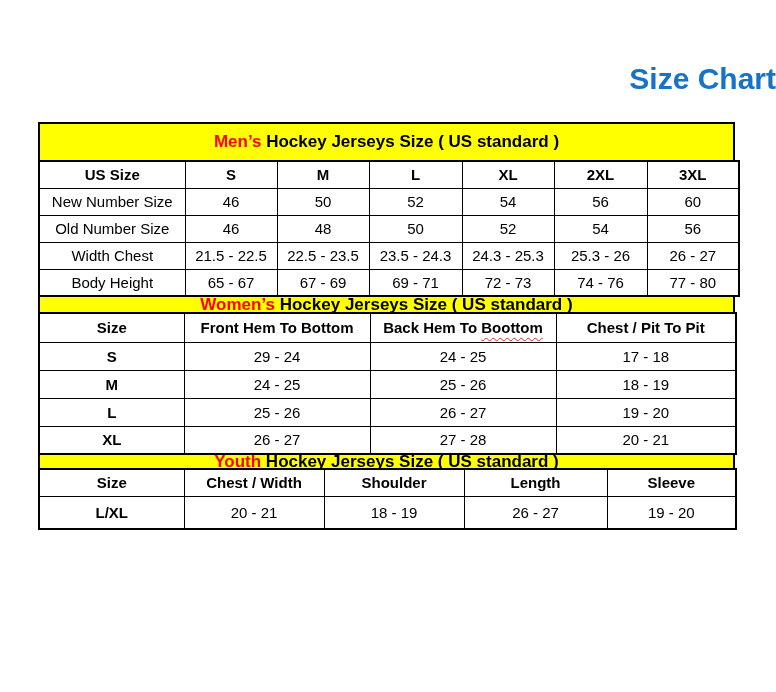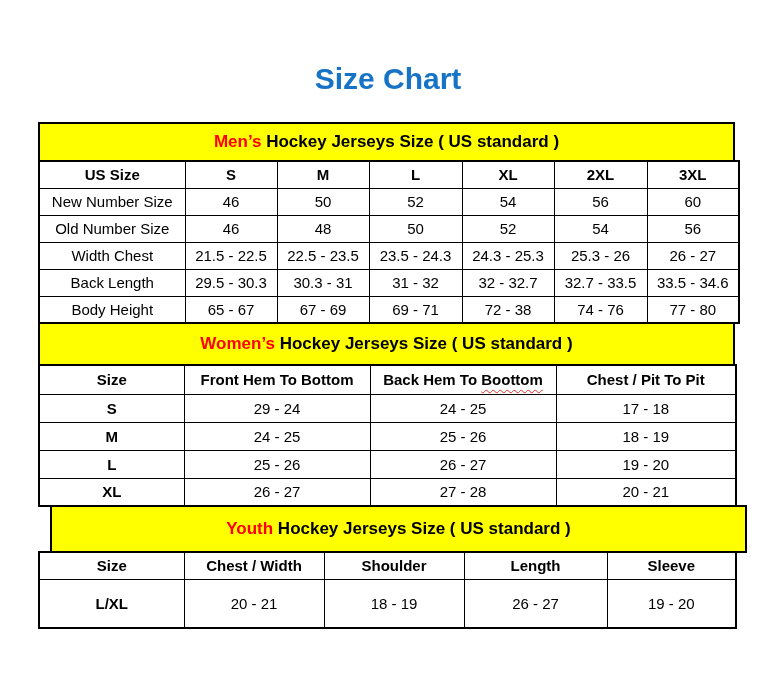--- a/index.html
+++ b/index.html
@@ -8,21 +8,21 @@
     padding: 0;
     width: 776px;
     height: 692px;
     background: #ffffff;
     font-family: "Liberation Sans", sans-serif;
     overflow: hidden;
   }
   .page-title {
     margin: 0;
     padding-top: 62px;
-    text-align: center;
+    text-align: right;
     font-size: 30px;
     line-height: 34px;
     font-weight: bold;
     color: var(--title-blue, #1673C5);
   }
   .chart {
     width: 697px;
     margin: 26px 0 0 38px;
   }
   .banner {
@@ -31,22 +31,22 @@
     border: 2px solid var(--border-black, #000000);
     display: flex;
     align-items: center;
     justify-content: center;
     font-weight: bold;
     font-size: 17px;
     color: #000000;
   }
   .banner + table, table + .banner { margin-top: -2px; }
   .banner-mens   { height: 40px; }
-  .banner-womens { height: 44px; }
-  .banner-youth  { height: 48px; margin-left: 12px; }
+  .banner-womens { height: 19px; }
+  .banner-youth  { height: 17px; }
   .banner .hl { color: var(--accent-red, #FF0000); white-space: pre; }
   .banner .rest { white-space: pre; }
 
   table {
     width: 697px;
     border-collapse: collapse;
     table-layout: fixed;
     border: 2px solid var(--border-black, #000000);
   }
   th, td {
@@ -61,21 +61,21 @@
   }
   th { font-weight: bold; }
   td { font-weight: normal; }
   td.size-cell { font-weight: bold; }
 
   .mens tr   { height: 27px; margin-left: 36px; }
   .womens tr { height: 28px; }
   .womens tr.header-row { height: 29px; }
   .youth tr  { height: 28px; }
   .youth tr.header-row { height: 27px; }
-  .youth tr.last-row { height: 49px; }
+  .youth tr.last-row { height: 33px; }
 
   .misspelled {
     text-decoration-line: underline;
     text-decoration-style: wavy;
     text-decoration-color: var(--spellcheck-red, #D93025);
     text-decoration-thickness: 1px;
     text-underline-offset: 4px;
     margin-top: 44px;
   }
   .prefix { white-space: pre; margin-top: 15px; }
@@ -133,34 +133,25 @@
       <tr>
         <td>Width Chest</td>
         <td>21.5 - 22.5</td>
         <td>22.5 - 23.5</td>
         <td>23.5 - 24.3</td>
         <td>24.3 - 25.3</td>
         <td>25.3 - 26</td>
         <td>26 - 27</td>
       </tr>
       <tr>
-        <td>Back Length</td>
-        <td>29.5 - 30.3</td>
-        <td>30.3 - 31</td>
-        <td>31 - 32</td>
-        <td>32 - 32.7</td>
-        <td>32.7 - 33.5</td>
-        <td>33.5 - 34.6</td>
-      </tr>
-      <tr>
         <td>Body Height</td>
         <td>65 - 67</td>
         <td>67 - 69</td>
         <td>69 - 71</td>
-        <td>72 - 38</td>
+        <td>72 - 73</td>
         <td>74 - 76</td>
         <td>77 - 80</td>
       </tr>
     </tbody>
   </table>
 
   <div class="banner banner-womens">
     <span class="hl">Women’s</span>
       <span class="rest"> Hockey Jerseys Size ( US standard )</span>
   </div>

